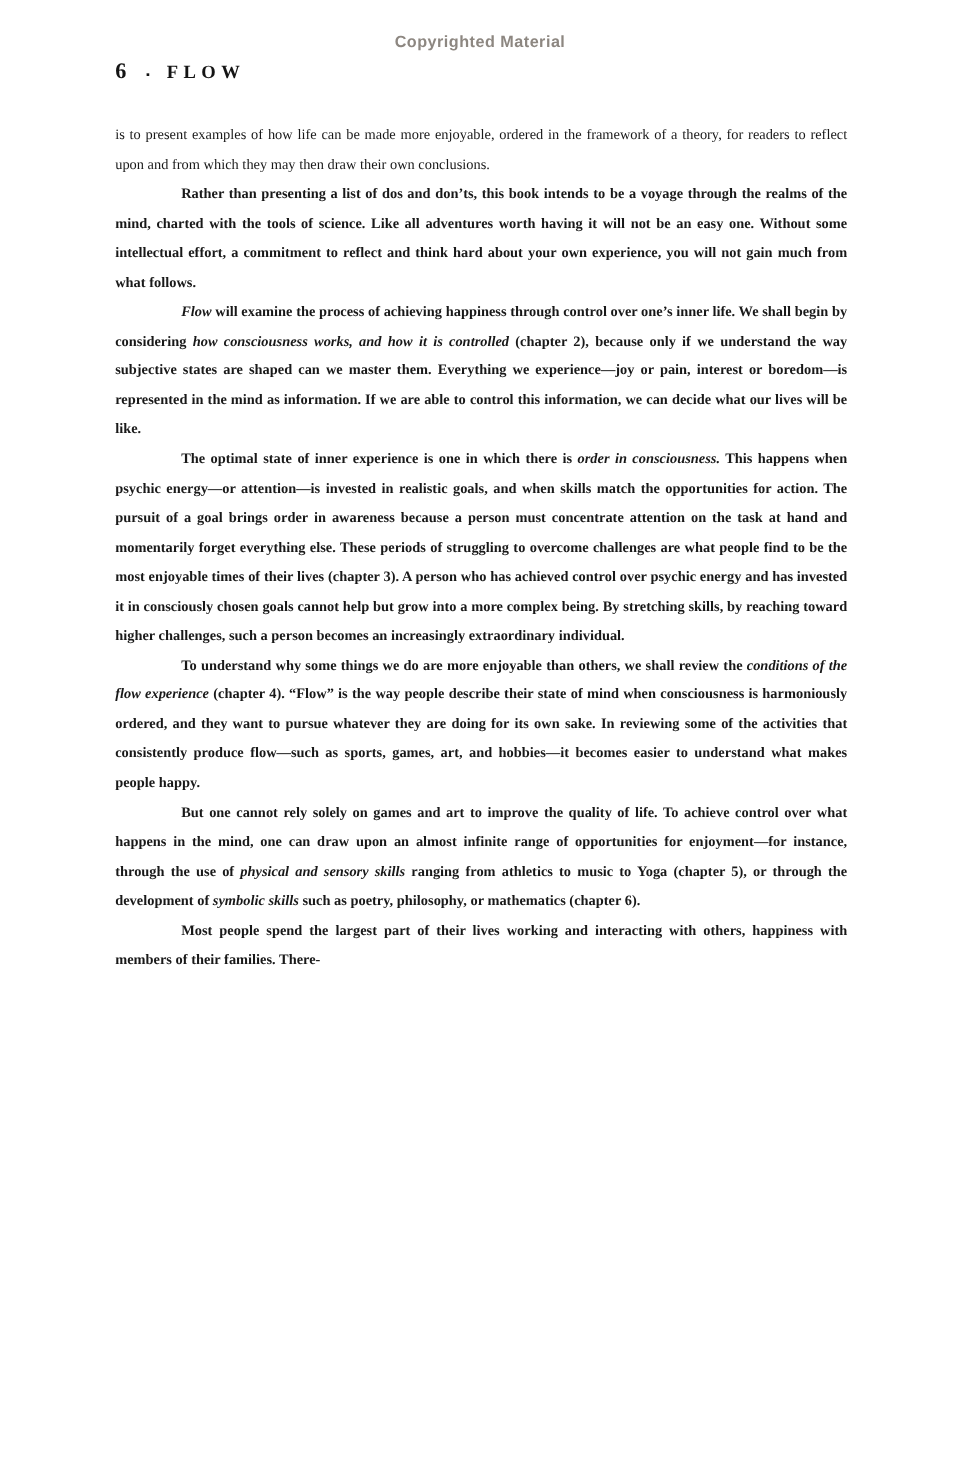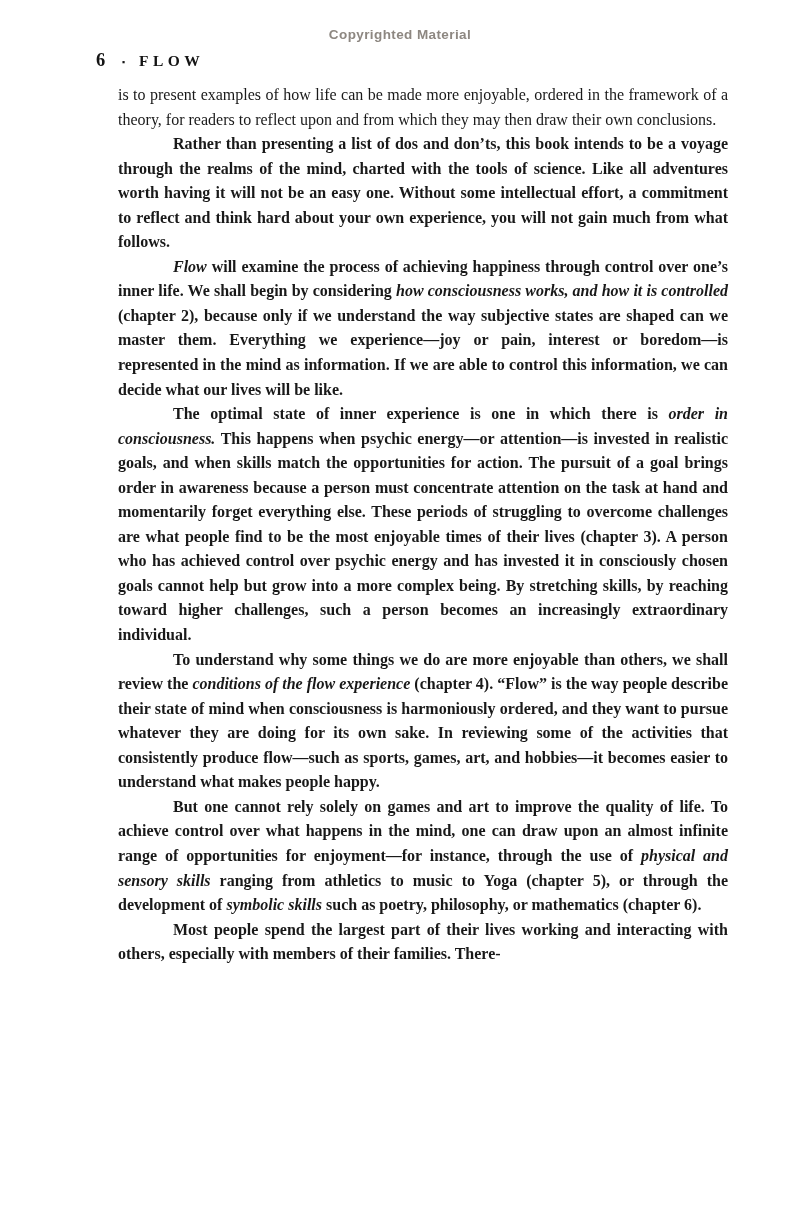--- a/index.html
+++ b/index.html
@@ -50,26 +50,25 @@
     top: 1px;
   }
   .running-title {
     font-weight: bold;
     font-size: 15.5px;
     letter-spacing: 4.5px;
   }
   .body-text {
     position: absolute;
     left: 96px;
-    top: 83px;
+    top: 100px;
     width: 610px;
-    font-size: 16px;
+    font-size: 12px;
     line-height: 24.55px;
     text-align: justify;
-    margin-left: 22px;
   }
   .body-text p {
     margin: 0;
     padding: 0;
   }
   .body-text p.indent {
     text-indent: 55px;
     font-weight: bold;
   }
   .body-text i {
@@ -89,18 +88,18 @@
     <span class="running-title">FLOW</span>
   </div>
 
   <div class="body-text">
       <p class=""><span>is to present examples of how life can be made more enjoyable, ordered in the framework of a theory, for readers to reflect upon and from which they may then draw their own conclusions.</span></p>
       <p class="indent"><span>Rather than presenting a list of dos and don’ts, this book intends to be a voyage through the realms of the mind, charted with the tools of science. Like all adventures worth having it will not be an easy one. Without some intellectual effort, a commitment to reflect and think hard about your own experience, you will not gain much from what follows.</span></p>
       <p class="indent"><i>Flow</i><span> will examine the process of achieving happiness through control over one’s inner life. We shall begin by considering </span><i>how consciousness works, and how it is controlled</i><span> (chapter 2), because only if we understand the way subjective states are shaped can we master them. Everything we experience—joy or pain, interest or boredom—is represented in the mind as information. If we are able to control this information, we can decide what our lives will be like.</span></p>
       <p class="indent"><span>The optimal state of inner experience is one in which there is </span><i>order in consciousness.</i><span> This happens when psychic energy—or attention—is invested in realistic goals, and when skills match the opportunities for action. The pursuit of a goal brings order in awareness because a person must concentrate attention on the task at hand and momentarily forget everything else. These periods of struggling to overcome challenges are what people find to be the most enjoyable times of their lives (chapter 3). A person who has achieved control over psychic energy and has invested it in consciously chosen goals cannot help but grow into a more complex being. By stretching skills, by reaching toward higher challenges, such a person becomes an increasingly extraordinary individual.</span></p>
       <p class="indent"><span>To understand why some things we do are more enjoyable than others, we shall review the </span><i>conditions of the flow experience</i><span> (chapter 4). “Flow” is the way people describe their state of mind when consciousness is harmoniously ordered, and they want to pursue whatever they are doing for its own sake. In reviewing some of the activities that consistently produce flow—such as sports, games, art, and hobbies—it becomes easier to understand what makes people happy.</span></p>
       <p class="indent"><span>But one cannot rely solely on games and art to improve the quality of life. To achieve control over what happens in the mind, one can draw upon an almost infinite range of opportunities for enjoyment—for instance, through the use of </span><i>physical and sensory skills</i><span> ranging from athletics to music to Yoga (chapter 5), or through the development of </span><i>symbolic skills</i><span> such as poetry, philosophy, or mathematics (chapter 6).</span></p>
-      <p class="indent"><span>Most people spend the largest part of their lives working and interacting with others, especially with members of their families. There-</span></p>
+      <p class="indent"><span>Most people spend the largest part of their lives working and interacting with others, happiness with members of their families. There-</span></p>
     </div>
 
   <div class="copyright bottom">Copyrighted Material</div>
 
 </div>
 
 </body></html>

